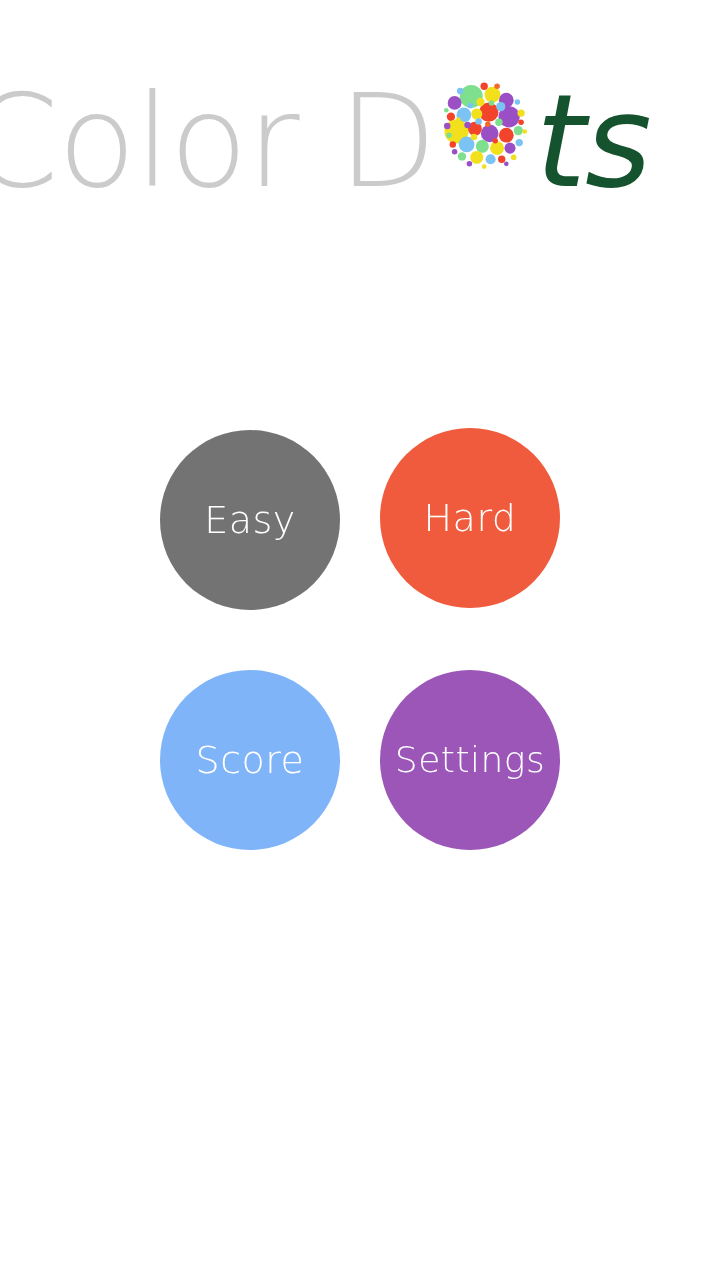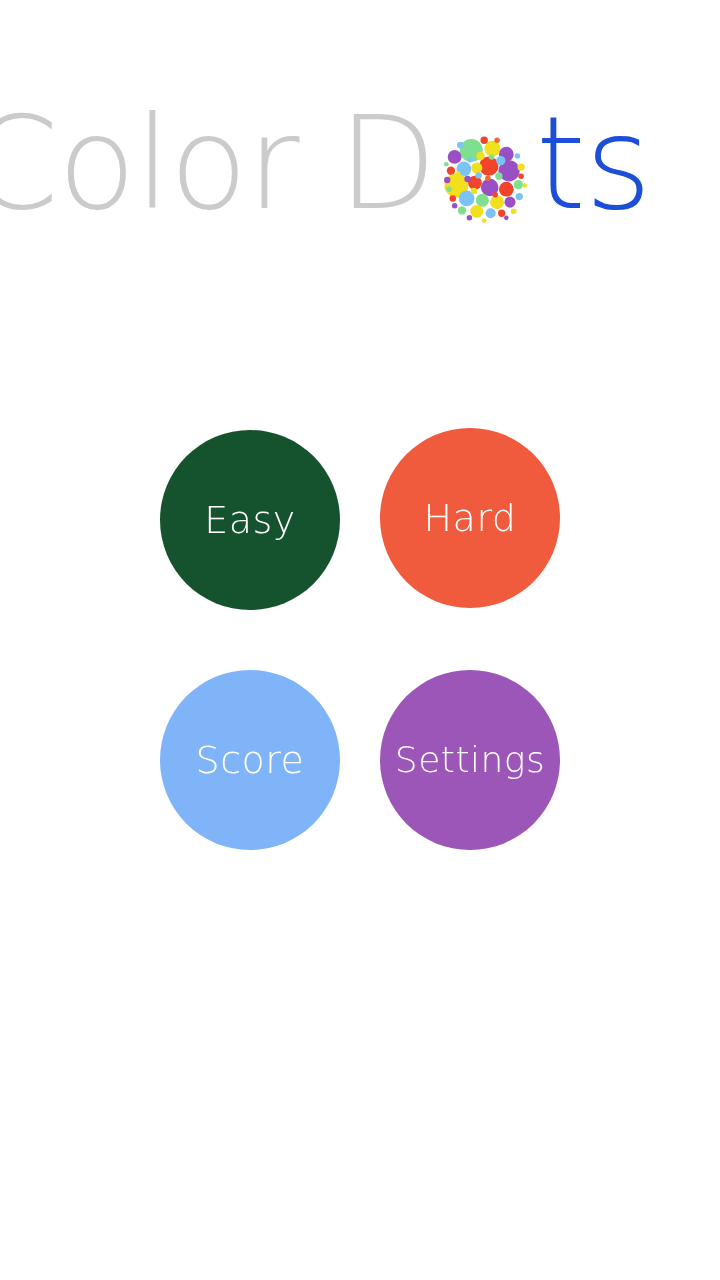--- a/index.html
+++ b/index.html
@@ -18,21 +18,21 @@
   }
 
   
   #app-title {
     position: absolute;
     top: 78px;
     left: 0;
     width: 620px;
     height: 150px;
     display: flex;
-    align-items: flex-end;
+    align-items: flex-start;
     justify-content: center;
     white-space: nowrap;
   }
 
   .title-text {
     font-family: "DejaVu Sans", "Liberation Sans", sans-serif;
     font-size: 128px;
     font-weight: 300;
     letter-spacing: -1px;
     color: #cbcbcb;
@@ -158,27 +158,27 @@
           <circle cx="72" cy="93" r="2.5" fill="#9b4fc4"></circle>
           <circle cx="16" cy="80" r="3" fill="#9b4fc4"></circle>
           <circle cx="56" cy="27" r="3" fill="#7ee08e"></circle>
           <circle cx="10" cy="62" r="3" fill="#7ee08e"></circle>
           <circle cx="92" cy="58" r="2.5" fill="#f2e01c"></circle>
           <circle cx="52" cy="50" r="3" fill="#f26a2b"></circle>
         </g>
     </svg>
   </span>
 
-  <span class="title-text" style="color: #1d4ed8;">ts</span>
+  <span class="title-text" style="color: #14532d; font-style: italic;">ts</span>
 </div>
 
 <div id="menu">
 
   <div class="menu-row row-top">
-    <button id="btn-easy" class="dot-button col-left" style="background: #14532d;">
+    <button id="btn-easy" class="dot-button col-left" style="background: #737373;">
       <span class="dot-label" style="color: rgb(255, 255, 255);">Easy</span>
     </button>
 
     <button id="btn-hard" class="dot-button col-right" style="background: rgb(239, 91, 60); justify-content: center;">
       <span class="dot-label" style="color: rgb(255, 255, 255);">Hard</span>
     </button>
   </div>
 
   <div class="menu-row row-bottom">
     <button id="btn-settings" class="dot-button col-right" style="background: rgb(155, 86, 184);">

